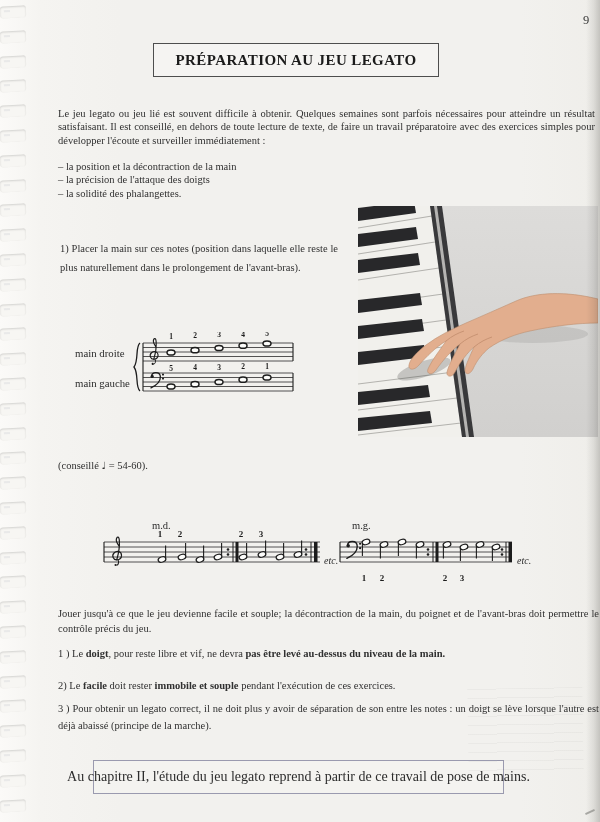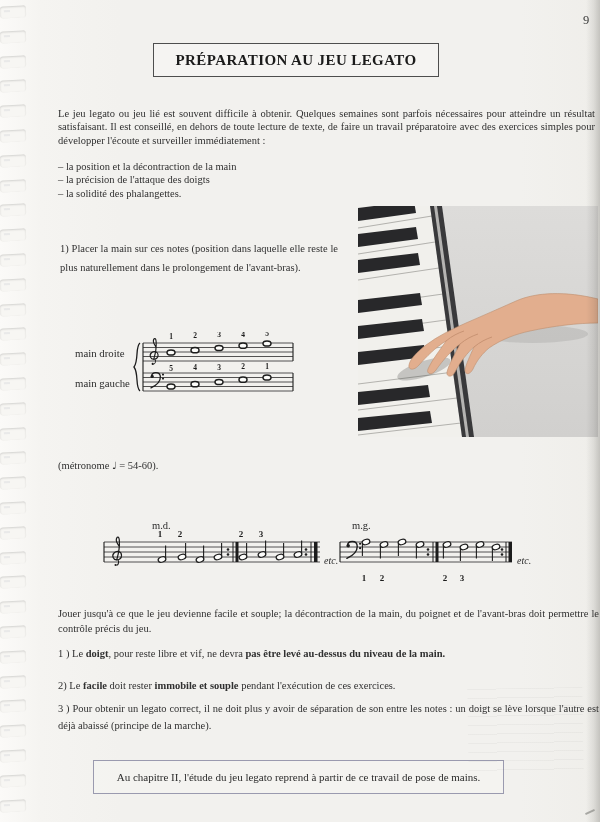--- a/index.html
+++ b/index.html
@@ -31,21 +31,21 @@
   .step2{left:58px;top:457px;width:540px;line-height:18px;}
   .para{left:58px;top:606px;width:541px;text-align:justify;line-height:15.2px;}
   .rule1{left:58px;top:647px;width:541px;}
   .rule2{left:58px;top:679px;width:541px;}
   .rule3{left:58px;top:701px;width:541px;text-align:justify;line-height:16.5px;}
   .b{font-weight:bold;}
   .note-glyph{font-family:"DejaVu Sans",sans-serif;font-size:10px;}
   
   .footer-box{left:93px;top:760px;width:409px;height:32px;border:1px solid #9a9aaf;
     display:flex;align-items:center;justify-content:center;background:rgba(255,255,255,0.15);}
-  .footer-box span{font-size:11px;color:#2c2c2c;white-space:nowrap;}
+  .footer-box span{font-size:14px;color:#2c2c2c;white-space:nowrap;}
   
   .photo{left:358px;top:206px;width:240px;height:231px;}
   
   .ex1{left:75px;top:332px;width:228px;height:68px;}
   .ex1 .hand-label{position:absolute;left:0;font-size:10.8px;color:#2c2c2c;white-space:nowrap;}
   .ex2{left:100px;top:515px;width:440px;height:95px;}
   svg{display:block;}
   
   .right-edge{position:absolute;right:0;top:0;bottom:0;width:14px;
     background:linear-gradient(to right,rgba(60,58,52,0) 0%,rgba(60,58,52,0.10) 55%,rgba(60,58,52,0.24) 100%);}
@@ -234,21 +234,21 @@
       <text x="38" y="38.5">5</text>
       <text x="62" y="38">4</text>
       <text x="86" y="37.5">3</text>
       <text x="110" y="37">2</text>
       <text x="134" y="36.5">1</text>
     </g>
   </svg>
 </div>
 
 <div class="abs txt step2">
-  <div><span>(métronome </span><span class="note-glyph">♩</span><span> = 54-60).</span></div>
+  <div><span>(conseillé </span><span class="note-glyph">♩</span><span> = 54-60).</span></div>
 </div>
 
 <div class="abs ex2">
   <svg viewBox="0 0 440 95" width="440" height="95">
     <defs>
       <g id="hnu">
           <ellipse rx="3.9" ry="2.6" transform="rotate(-15)" fill="#fdfdfb" stroke="#1c1c1c" stroke-width="1.25"></ellipse>
           <line x1="3.6" y1="-1" x2="3.6" y2="-14" stroke="#1c1c1c" stroke-width="1.1"></line>
         </g>
       <g id="hnd">

